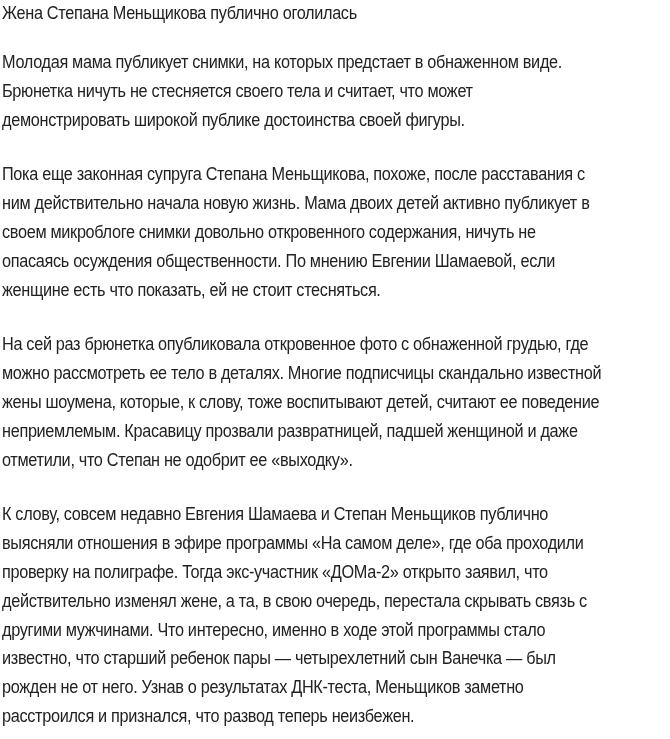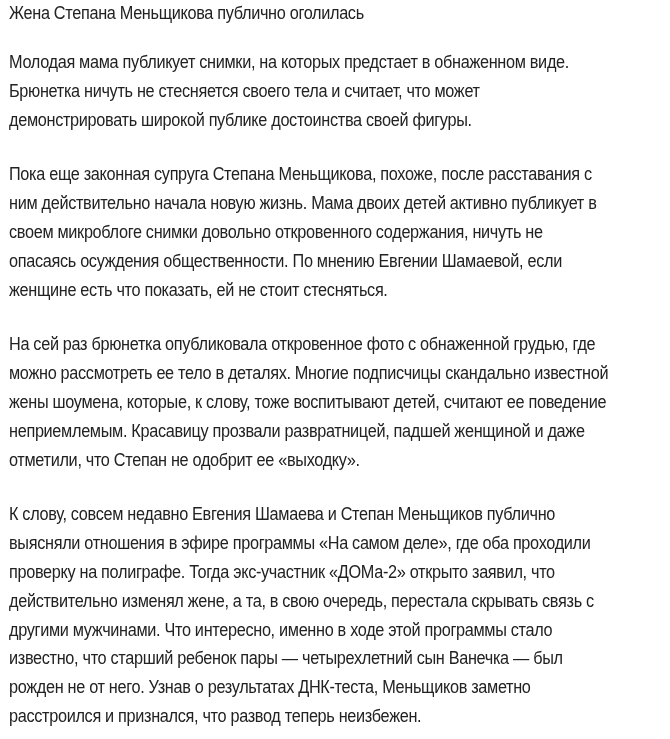--- a/index.html
+++ b/index.html
@@ -8,21 +8,21 @@
       background: #ffffff;
     }
     body {
       width: 670px;
       height: 739px;
       overflow: hidden;
       font-family: "Liberation Sans", sans-serif;
       color: #222222;
     }
     .article {
-      padding: 0 0 0 9px;
+      padding: 0 0 0 2px;
     }
     .title {
       font-size: 17.5px;
       line-height: 24px;
       margin: 0;
       padding-top: 1px;
       font-weight: normal;
       letter-spacing: -0.35px;
       transform: scaleX(0.93);
       transform-origin: left;

